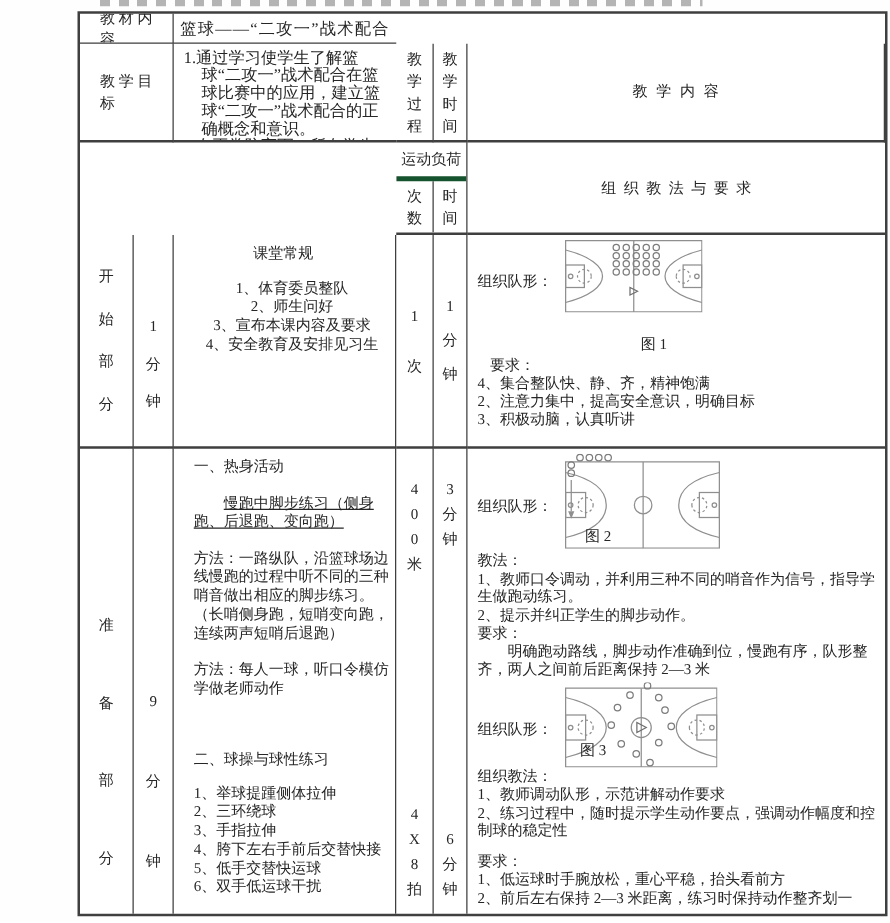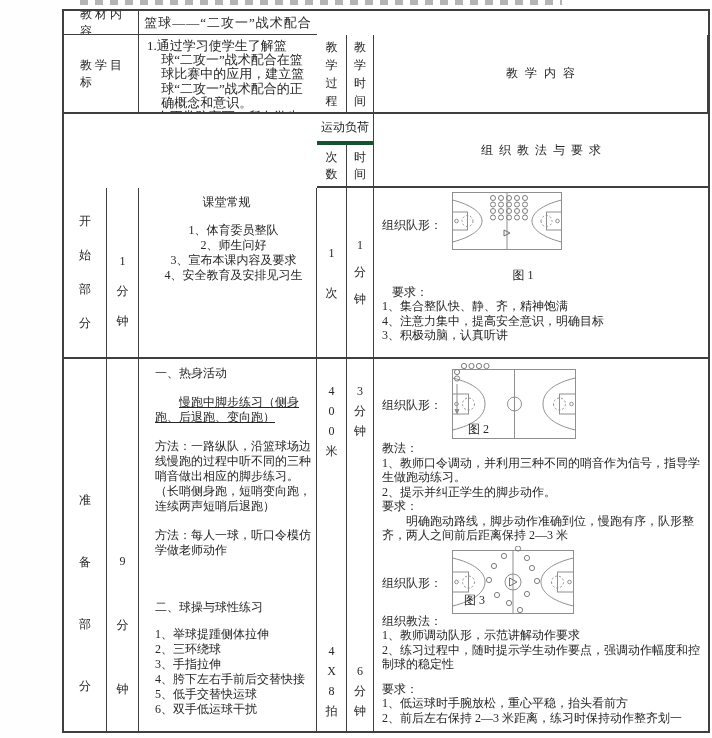--- a/index.html
+++ b/index.html
@@ -220,22 +220,22 @@
                 <circle class="stu" cx="57" cy="25.5" r="2.5"></circle>
                 <circle class="stu" cx="65" cy="25.5" r="2.5"></circle>
                 <circle class="stu" cx="73" cy="25.5" r="2.5"></circle>
             </g>
             <polygon class="tri" points="52,38 52,44 58,41"></polygon>
           </svg>
         </div>
       </div>
       <div class="fig1-caption">图 1</div>
       <div class="req-head" style="padding-left:10px;">要求：</div>
-      <div>1、集合整队快、静、齐，精神饱满</div>
-      <div>4、注意力集中，提高安全意识，明确目标</div>
+      <div>4、集合整队快、静、齐，精神饱满</div>
+      <div>2、注意力集中，提高安全意识，明确目标</div>
       <div>3、积极动脑，认真听讲</div>
     </div>
 
     <div class="cell bb0 vbox lh62" style="padding-top:110px;">
       <div class="vtext chars">
           <span>准</span>
           <span>备</span>
           <span>部</span>
           <span>分</span>
         </div>

